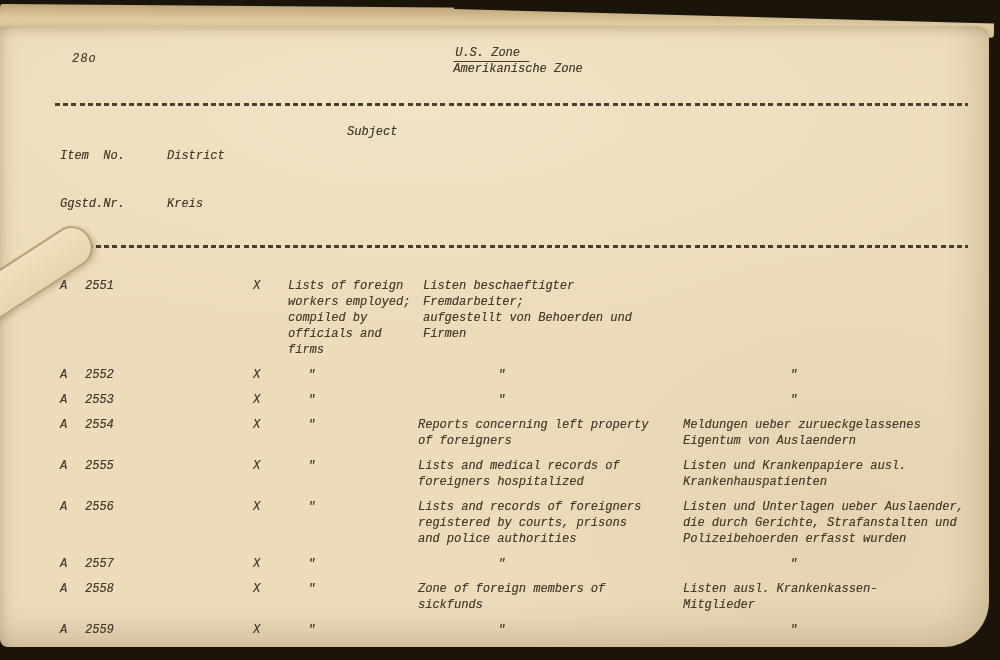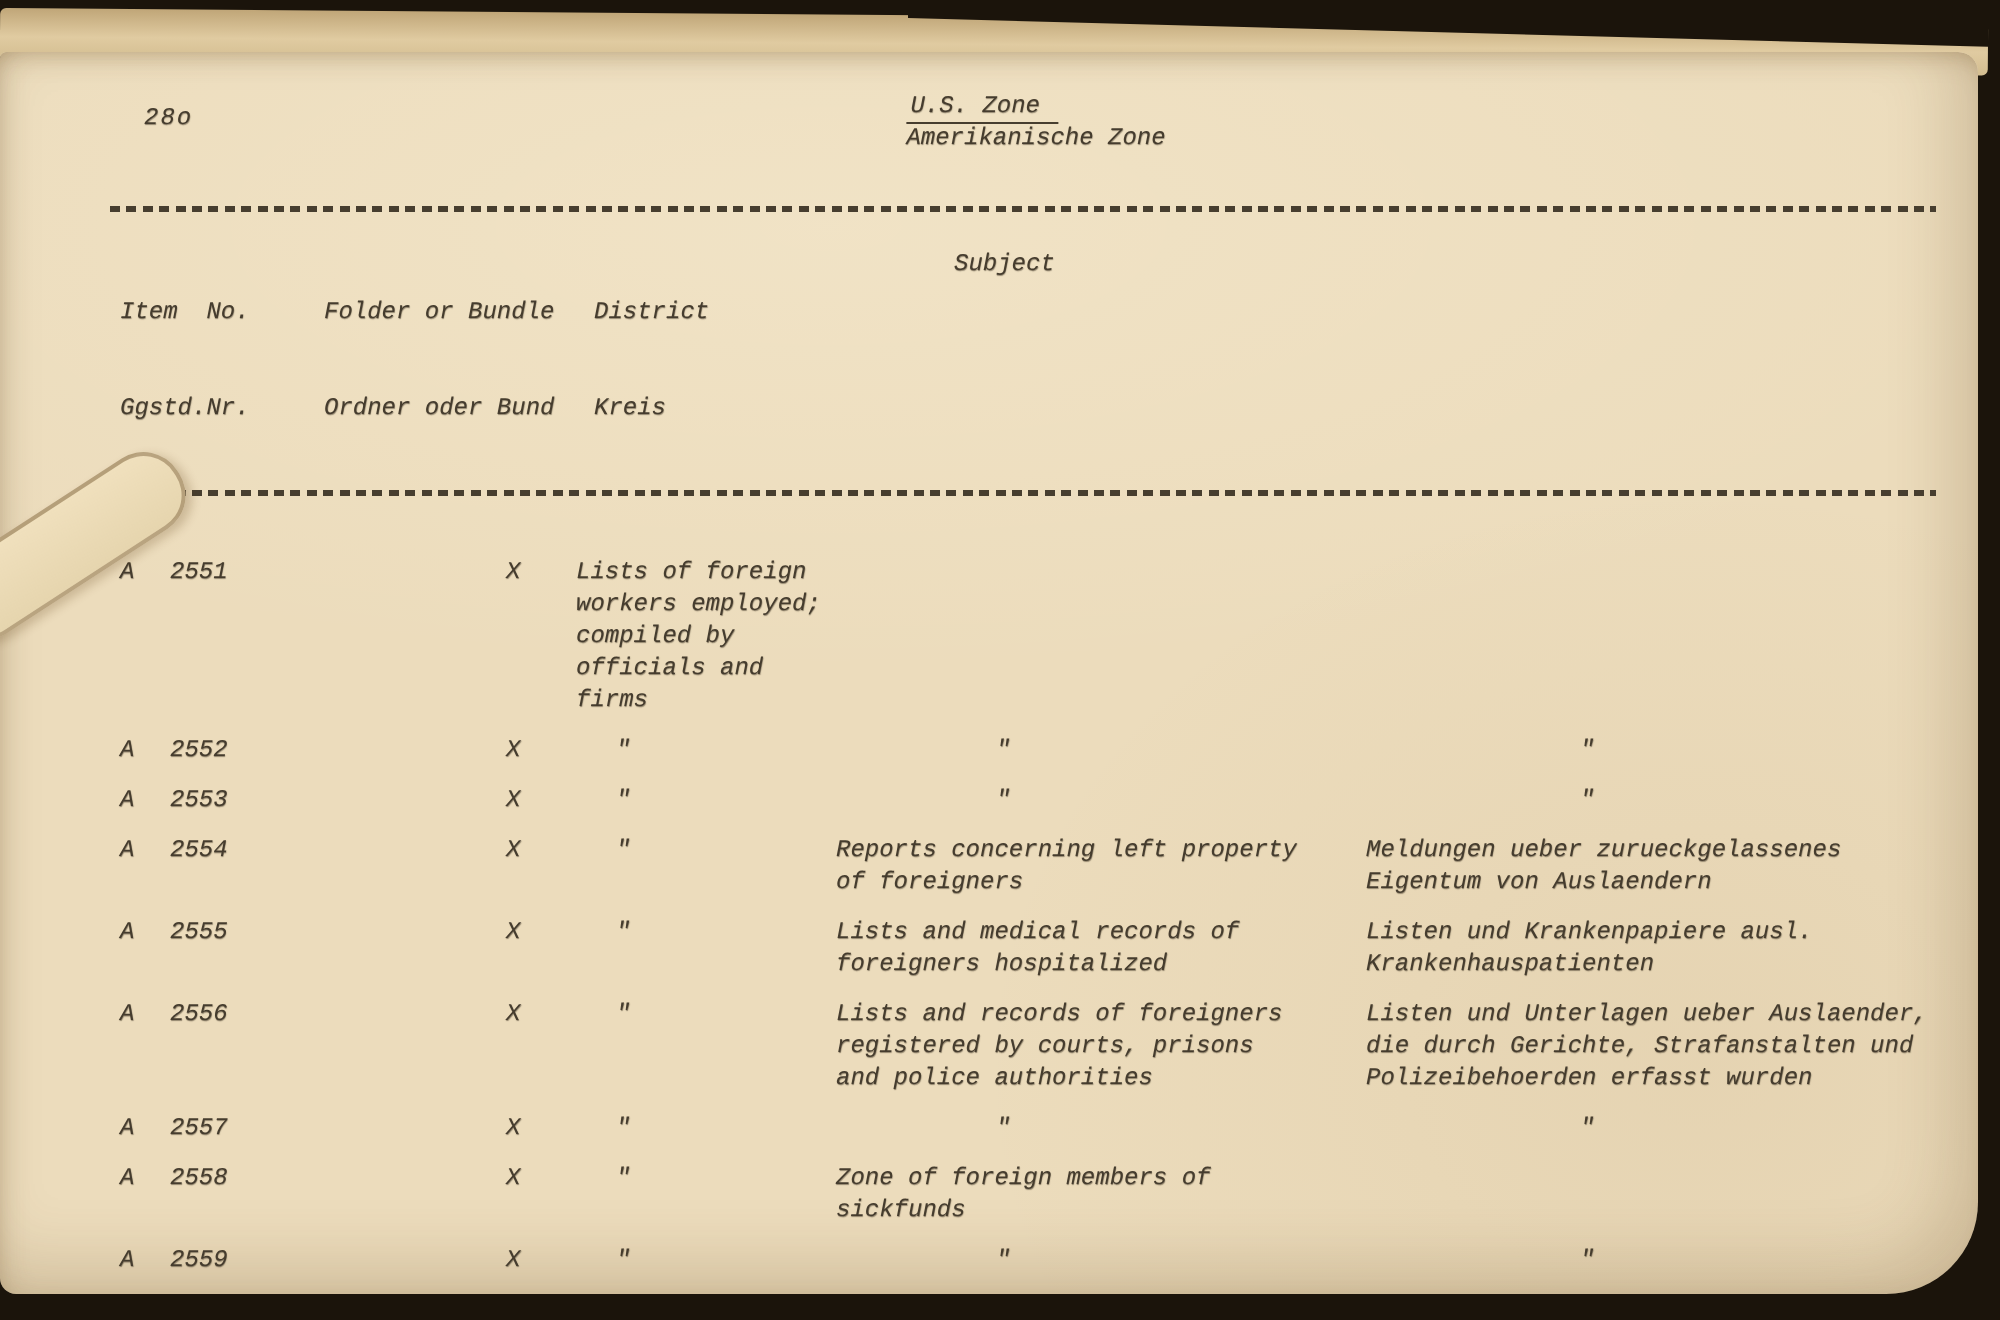--- a/index.html
+++ b/index.html
@@ -107,40 +107,38 @@
 
   <div class="inv-table ink">
 
     <div class="dash"></div>
 
     <div class="trow hgrid">
       <div class="hcell h-item">
         <span>Item  No.</span>
         <span>Ggstd.Nr.</span>
       </div>
-      <div class="hcell h-folder">
-        <span>Folder or Bundle</span>
-        <span>Ordner oder Bund</span>
-      </div>
       <div class="hcell h-district">
         <span>District</span>
         <span>Kreis</span>
       </div>
       <div class="hcell h-subject">Subject</div>
     </div>
 
     <div class="dash"></div>
 
     <div class="rows">
         <div class="trow row">
           <div class="c-letter">A</div>
           <div class="c-num">2551</div>
           <div class="c-folder">X</div>
           <div class="c-subject">Lists of foreign workers employed;
 compiled by officials and firms</div>
+          <div class="c-betreff">Listen beschaeftigter Fremdarbeiter;
+aufgestellt von Behoerden und Firmen</div>
         </div>
         <div class="trow row">
           <div class="c-letter">A</div>
           <div class="c-num">2552</div>
           <div class="c-folder">X</div>
           <div class="c-district ditto">"</div>
           <div class="c-subject ditto">"</div>
           <div class="c-betreff ditto">"</div>
         </div>
         <div class="trow row">
@@ -191,20 +189,22 @@
           <div class="c-subject ditto">"</div>
           <div class="c-betreff ditto">"</div>
         </div>
         <div class="trow row">
           <div class="c-letter">A</div>
           <div class="c-num">2558</div>
           <div class="c-folder">X</div>
           <div class="c-district ditto">"</div>
           <div class="c-subject">Zone of foreign members of
 sickfunds</div>
+          <div class="c-betreff">Listen ausl. Krankenkassen-
+Mitglieder</div>
         </div>
         <div class="trow row">
           <div class="c-letter">A</div>
           <div class="c-num">2559</div>
           <div class="c-folder">X</div>
           <div class="c-district ditto">"</div>
           <div class="c-subject ditto">"</div>
           <div class="c-betreff ditto">"</div>
         </div>
       </div>

